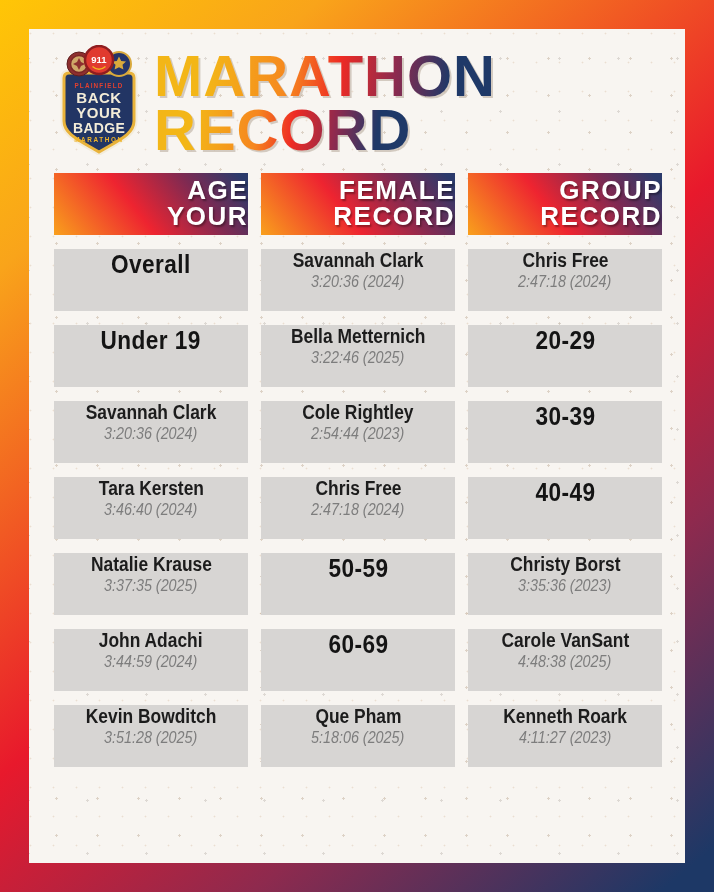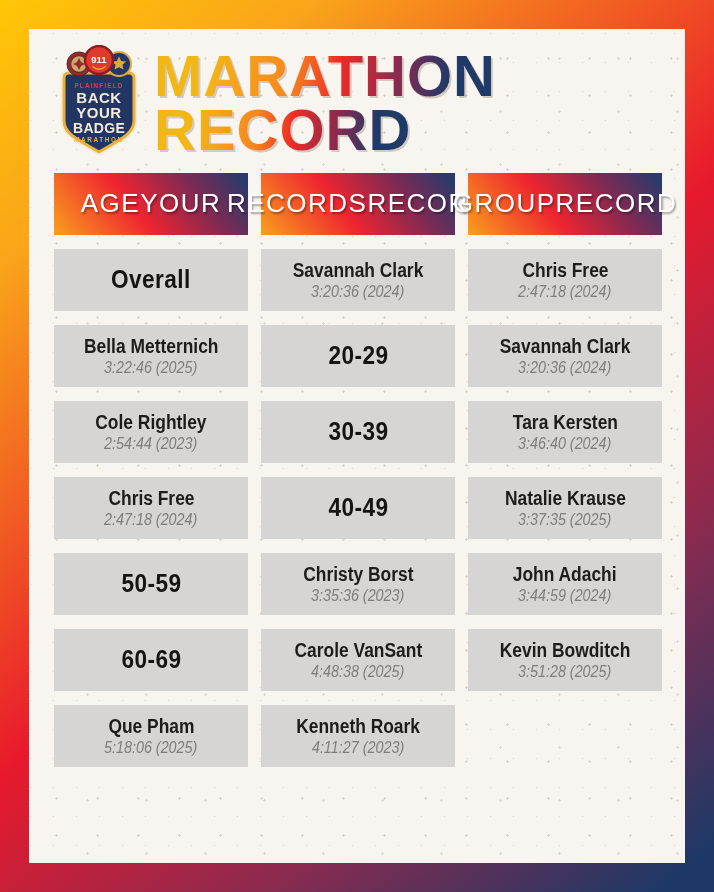--- a/index.html
+++ b/index.html
@@ -35,27 +35,27 @@
   }
   .records{
     display:grid;
     grid-template-columns:194px 194px 194px;
     grid-auto-rows:62px;
     column-gap:13px;row-gap:14px;
     margin-top:16px;
   }
   .th{
     background:linear-gradient(52deg,#f9a01c 0%,#ee2430 42%,#7e2a52 72%,#2b3a6b 96%);
-    color:#ffffff;display:flex;flex-direction:row;align-items:center;justify-content:center;
-    text-align:center;font-weight:normal;font-size:26px;line-height:.98;letter-spacing:1.5px;
+    color:#ffffff;display:flex;flex-direction:column;align-items:flex-end;justify-content:center;
+    text-align:center;font-weight:bold;font-size:26px;line-height:.98;letter-spacing:1.5px;
     text-shadow:1.5px 1.5px 2px rgba(0,0,0,.35);
   }
   .td{
     background:#d7d5d3;
-    display:flex;flex-direction:column;align-items:center;justify-content:center;
+    display:flex;flex-direction:column;align-items:center;justify-content:flex-start;
     text-align:center;
   }
   .squeeze{display:inline-block;transform:scaleX(.87);transform-origin:center;white-space:nowrap;}
   .age{font-size:26px;font-weight:bold;color:#141414;letter-spacing:.5px;}
   .name{font-size:20px;font-weight:bold;color:#1c1c1c;line-height:1.15;}
   .time{font-size:16.5px;font-style:italic;color:#7d7d7d;line-height:1.1;}
 </style>
 </head>
 <body>
 
@@ -98,41 +98,44 @@
         <span class="title-line">RECORD</span>
       </div>
     </div>
 
     <div class="records">
       <div class="th">
         <span>AGE</span>
         <span>YOUR</span>
       </div>
       <div class="th">
-        <span>RECORDS</span>
+        <span>FEMALE</span>
         <span>RECORD</span>
       </div>
       <div class="th">
         <span>GROUP</span>
         <span>RECORD</span>
       </div>
 
   <div class="td">
     <span class="squeeze age">Overall</span>
   </div>
   <div class="td">
     <span class="squeeze name">Savannah Clark</span>
     <span class="squeeze time">3:20:36 (2024)</span>
   </div>
   <div class="td">
     <span class="squeeze name">Chris Free</span>
     <span class="squeeze time">2:47:18 (2024)</span>
   </div>
 
   <div class="td">
+    <span class="squeeze age">Under 19</span>
+  </div>
+  <div class="td">
     <span class="squeeze name">Bella Metternich</span>
     <span class="squeeze time">3:22:46 (2025)</span>
   </div>
 
   <div class="td">
     <span class="squeeze age">20-29</span>
   </div>
   <div class="td">
     <span class="squeeze name">Savannah Clark</span>
     <span class="squeeze time">3:20:36 (2024)</span>

